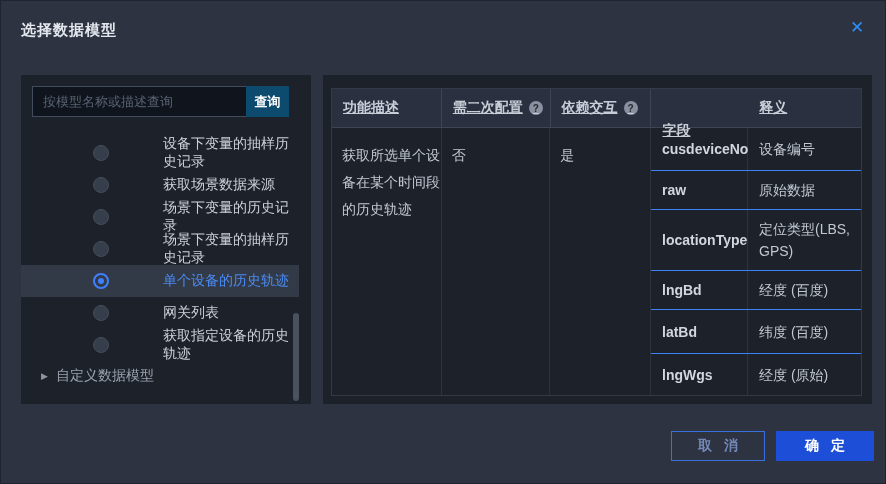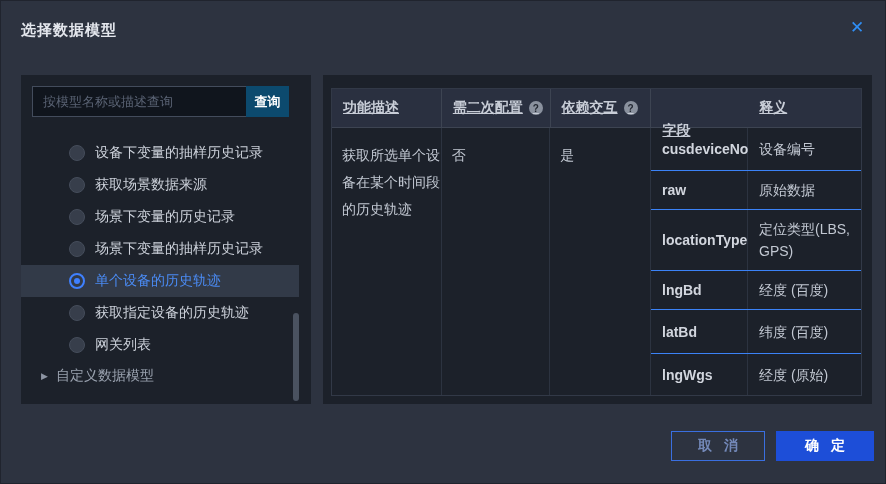--- a/index.html
+++ b/index.html
@@ -35,21 +35,21 @@
   }
   .search-input::placeholder { color:#5a6374; }
   .query-btn {
     width:43px; height:31px; border:none; cursor:pointer;
     background:#0c4a6e; color:#ffffff; font-size:13px; font-weight:600;
     font-family:inherit;
   }
   .model-list { position:absolute; left:0; top:62px; width:100%; }
   .list-item {
     height:32px; display:flex; align-items:center;
-    padding-left:48px; cursor:pointer; width:278px;
+    padding-left:72px; cursor:pointer; width:278px;gap:44px;
   }
   .list-item .label { font-size:14px; color:#cbd0d9; margin-left:10px; }
   .list-item.selected { background:#323a48; }
   .list-item.selected .label { color:#4a8af2; }
   .radio {
     width:16px; height:16px; border-radius:50%;
     background:#373e4b; border:1px solid #454d5b; flex:0 0 16px;
   }
   .radio.checked {
     background:transparent; border:2px solid #3f80ff;
@@ -149,25 +149,25 @@
     <div class="list-item">
       <span class="radio"></span>
       <span class="label">场景下变量的抽样历史记录</span>
     </div>
     <div class="list-item selected">
       <span class="radio checked"></span>
       <span class="label">单个设备的历史轨迹</span>
     </div>
     <div class="list-item">
       <span class="radio"></span>
+      <span class="label">网关列表</span>
+    </div>
+    <div class="list-item">
+      <span class="radio"></span>
       <span class="label">获取指定设备的历史轨迹</span>
-    </div>
-    <div class="list-item">
-      <span class="radio"></span>
-      <span class="label">网关列表</span>
     </div>
   </div>
 
   <div class="tree-item">
     <span class="tree-arrow">▶</span>
     <span class="tree-label">自定义数据模型</span>
   </div>
 
   <div class="list-scrollbar"></div>
 </div>

